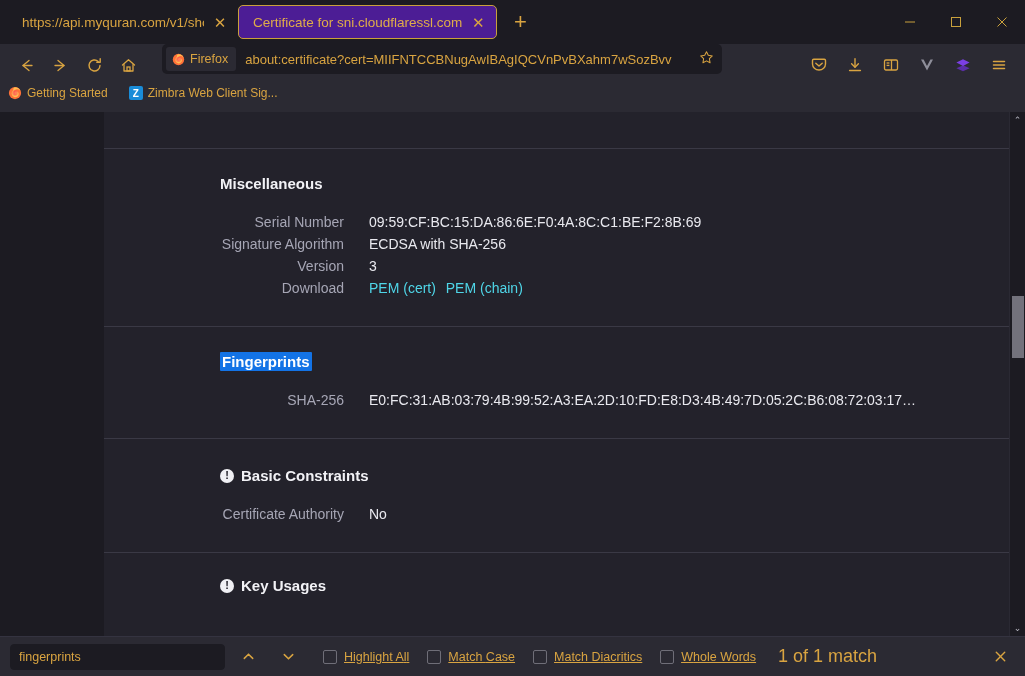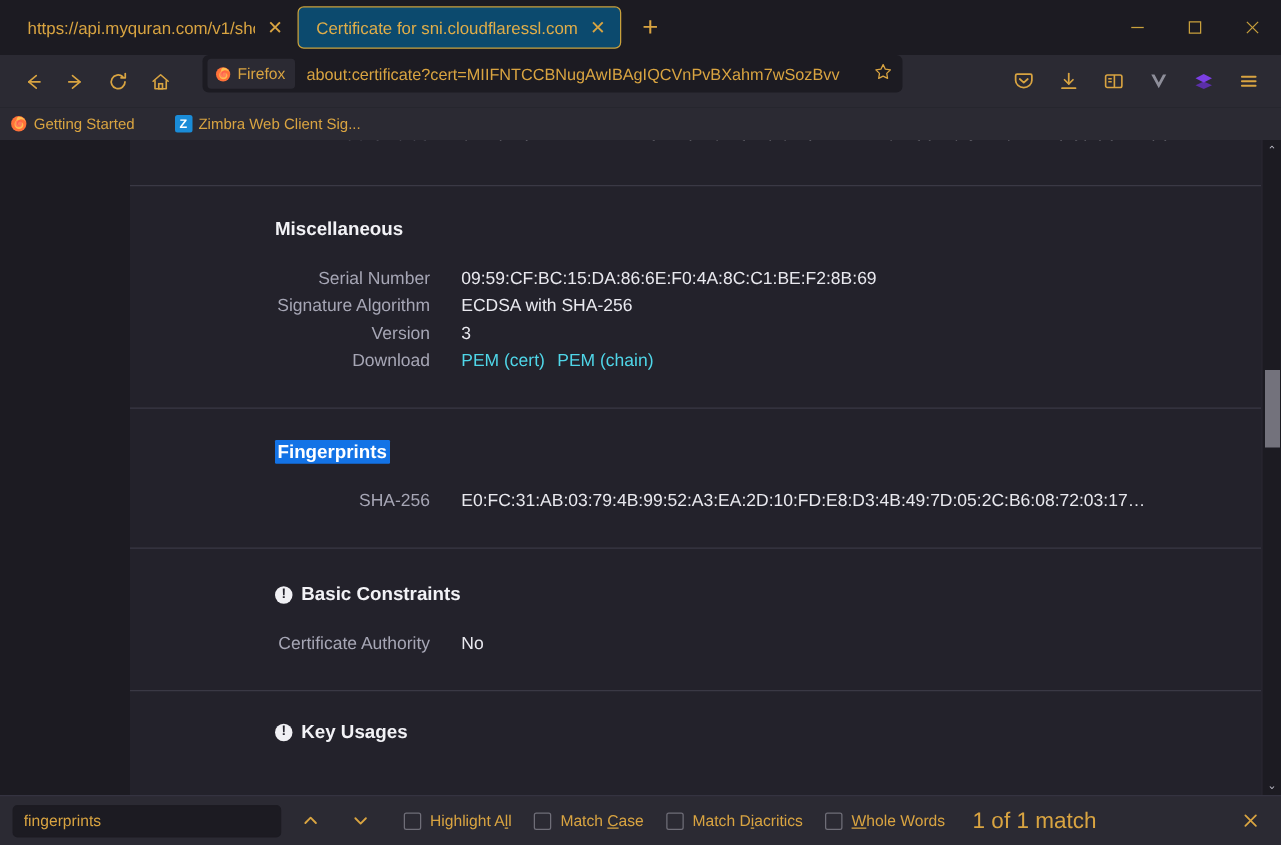--- a/index.html
+++ b/index.html
@@ -18,21 +18,21 @@
     height: 44px; background: #1c1b22; display: flex; align-items: center;
     padding-left: 8px; position: relative; flex: 0 0 44px;
   }
   .tab {
     height: 34px; display: flex; align-items: center; gap: 8px;
     padding: 0 10px 0 14px; border-radius: 5px; max-width: 260px;
     color: #d9a441; font-size: 13.5px; white-space: nowrap;
   }
   .tab.inactive { color: #d9a441; }
   .tab.active {
-    background: #0c4a6e; border: 1px solid #c9a13c; color: #e0ad49;
+    background: #4c1d95; border: 1px solid #c9a13c; color: #e0ad49;
   }
   .tab-title { overflow: hidden; text-overflow: clip; }
   .tab-title.clipped { max-width: 182px; }
   .tab-close {
     font-size: 15px; line-height: 1; color: #d9a441; width: 16px; text-align: center;
   }
   .newtab {
     color: #d9a441; font-size: 22px; line-height: 1; margin-left: 10px;
     width: 26px; text-align: center; font-weight: 300;
   }
@@ -68,22 +68,22 @@
   }
   .star { color: #d9a441; font-size: 15px; padding: 0 2px; }
   .toolbar-icons { display: flex; align-items: center; gap: 4px; margin-left: auto; }
   .tbicon {
     width: 32px; height: 32px; display: flex; align-items: center; justify-content: center;
     color: #d9a441;
   }
 
   
   .bookmarks {
-    height: 26px; background: #2b2a33; display: flex; align-items: center;
-    padding: 0 8px; gap: 32px; flex: 0 0 26px;
+    height: 26px; background: #2b2a33; display: flex; align-items: flex-start;
+    padding: 0 8px; gap: 21px; flex: 0 0 26px;
   }
   .bm { display: flex; align-items: center; gap: 5px; color: #d9a441; font-size: 12px; }
   .bm-fav { width: 14px; height: 14px; display: block; }
   .zimbra-fav {
     width: 14px; height: 14px; background: #1a8cd8; color: #fff; font-size: 10px;
     font-weight: bold; display: flex; align-items: center; justify-content: center;
     border-radius: 2px;
   }
 
   
@@ -163,21 +163,21 @@
     width: 215px; height: 26px; background: #1c1b22; border: 1px solid #1c1b22;
     border-radius: 4px; color: #d9a441; font-size: 12.5px; padding: 0 8px;
     font-family: "Liberation Sans", sans-serif; outline: none;
   }
   .find-nav {
     width: 34px; height: 28px; display: flex; align-items: center; justify-content: center;
     color: #d9a441; margin-left: 6px;
   }
   .find-check {
     display: flex; align-items: center; gap: 7px; color: #d9a441; font-size: 12.5px;
-    margin-left: 18px; white-space: nowrap;
+    margin-left: 18px; white-space: nowrap; text-decoration: underline;
   }
   .cbox {
     width: 14px; height: 14px; border: 1px solid #6f6e78; border-radius: 2px;
     background: transparent; flex: 0 0 14px;
   }
   .find-check u { text-decoration: underline; }
   .find-status { color: #d9a441; font-size: 18px; margin-left: 22px; }
   .find-close {
     margin-left: auto; width: 30px; height: 30px; display: flex; align-items: center;
     justify-content: center; color: #d9a441; font-size: 17px;

